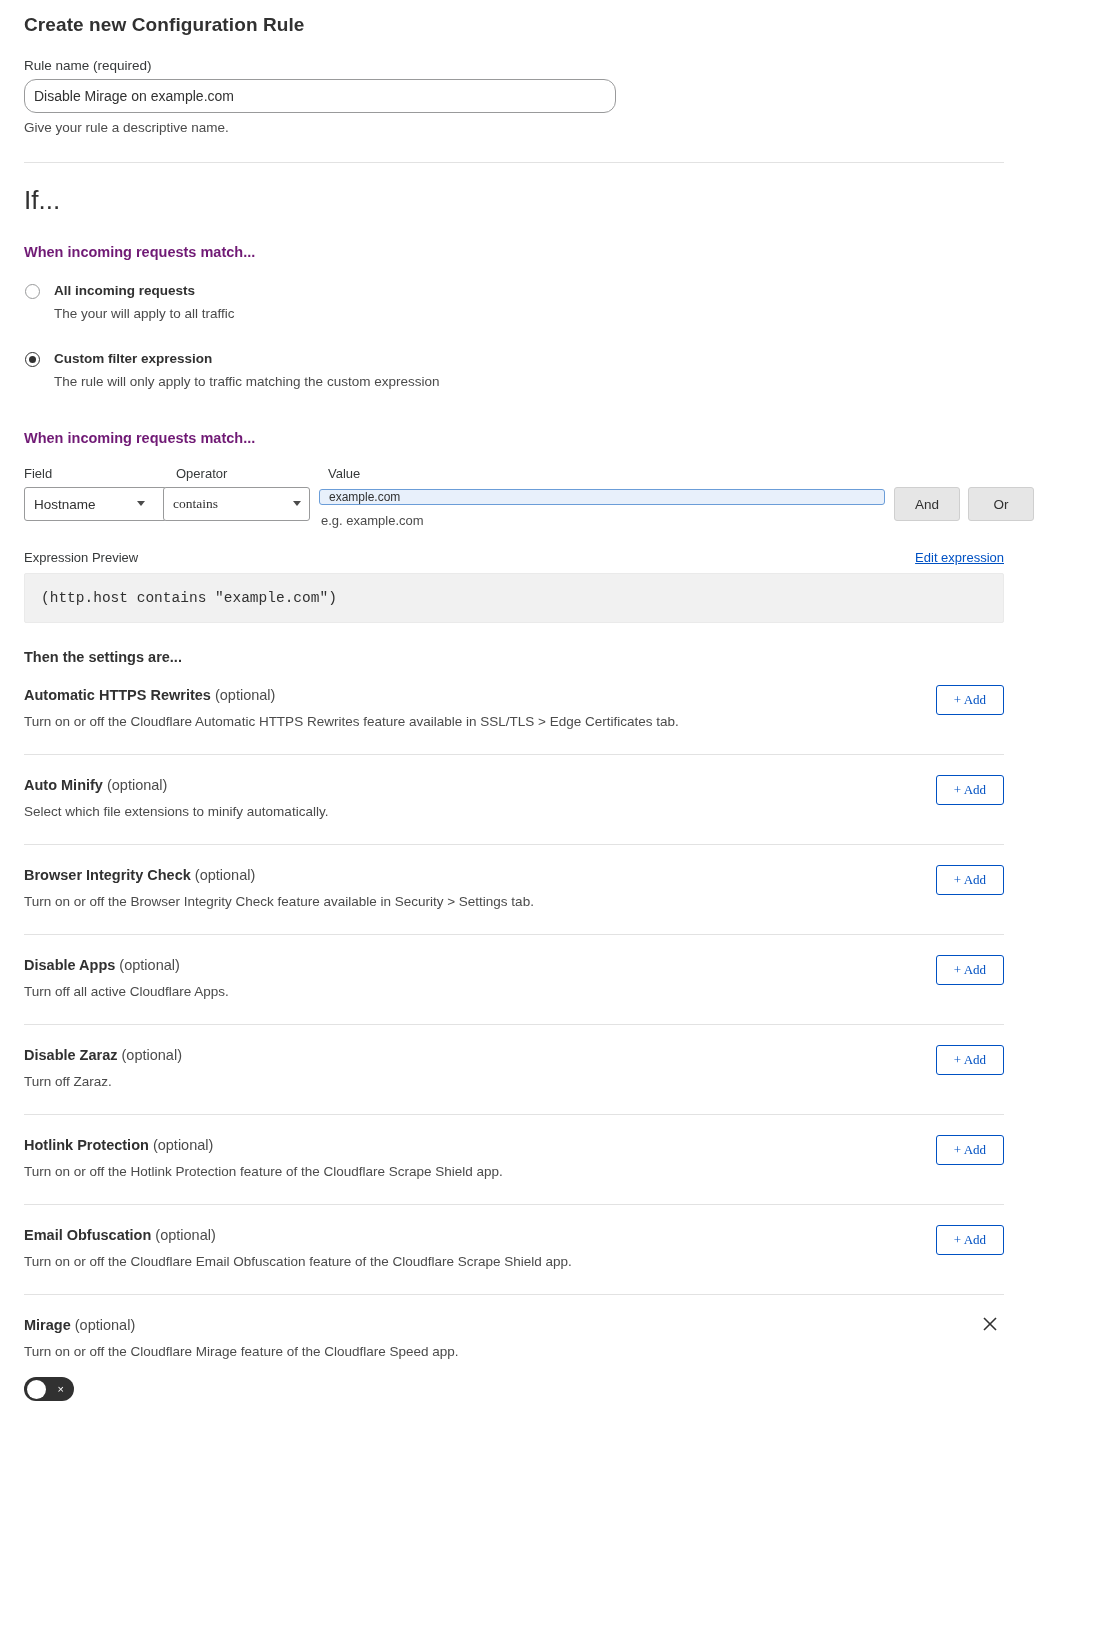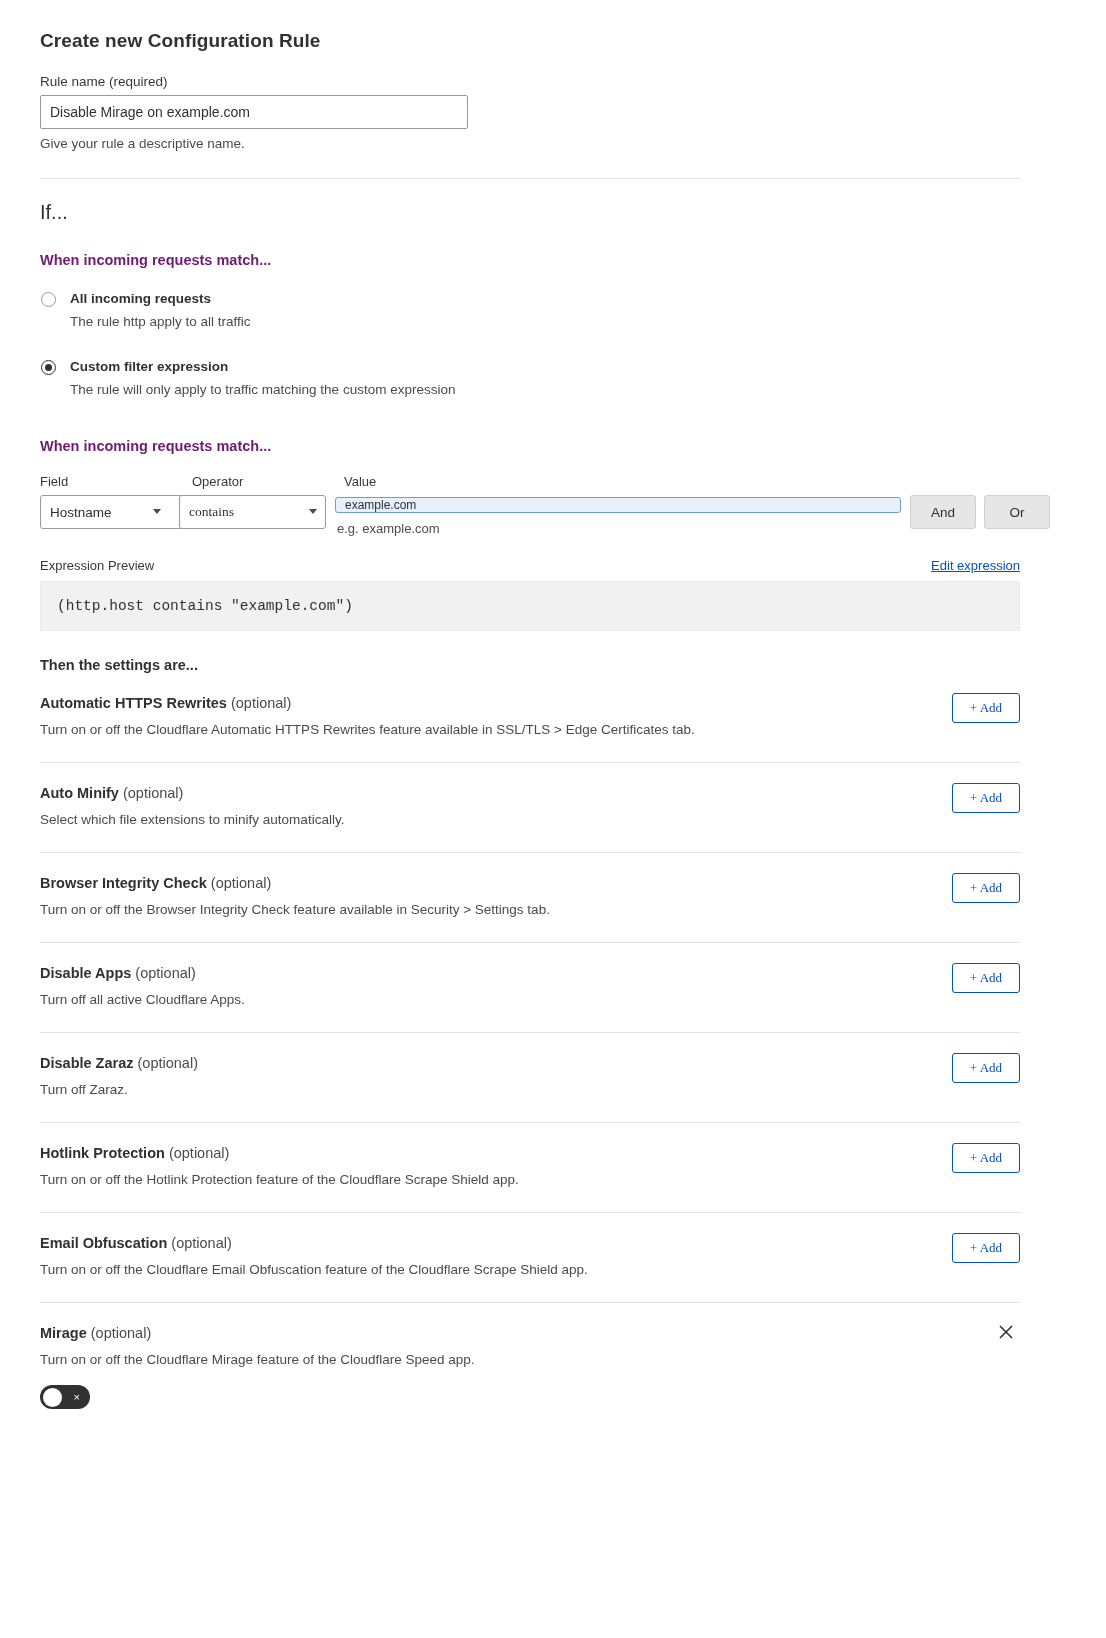--- a/index.html
+++ b/index.html
@@ -14,21 +14,21 @@
     width: 1106px;
     min-height: 1638px;
     overflow: hidden;
   }
   .page {
     padding: 0 24px;
     width: 1106px;
   }
   .content {
     width: 980px;
-    margin: 16px;
+    margin: 0;
     padding-top: 10px;
   }
 
   
   .page-title {
     font-size: 19px;
     font-weight: bold;
     color: #313131;
     margin: 4px 0 22px 0;
     letter-spacing: 0.1px;
@@ -37,40 +37,40 @@
     font-size: 13.5px;
     color: #36393a;
     margin-bottom: 6px;
   }
   .field-help {
     font-size: 13.5px;
     color: #4b4b4b;
     margin-top: 7px;
   }
   .text-input {
-    width: 428px;
+    width: 592px;
     height: 34px;
     border: 1px solid #999a9b;
-    border-radius: 2px;
+    border-radius: 12px;
     padding: 0 9px;
     font-size: 14px;
     font-family: "Liberation Sans", sans-serif;
     color: #313131;
     background: #fff;
     outline: none;
   }
   .hr {
     border: none;
     border-top: 1px solid #e2e2e2;
     margin: 27px 0 0 0;
     width: 980px;
   }
 
   .section-if {
-    font-size: 20px;
+    font-size: 26px;
     font-weight: normal;
     color: #313131;
     margin: 22px 0 0 0;
   }
   .subhead {
     font-size: 14.5px;
     font-weight: bold;
     color: #701a75;
     margin: 28px 0 0 0;
   }
@@ -319,21 +319,21 @@
 
     <hr class="hr">
 
     <div class="section-if">If...</div>
     <div class="subhead">When incoming requests match...</div>
 
     <div class="radio-row">
       <div class="radio-outer"></div>
       <div class="radio-texts">
         <div class="radio-title">All incoming requests</div>
-        <div class="radio-desc">The rule http apply to all traffic</div>
+        <div class="radio-desc">The your will apply to all traffic</div>
       </div>
     </div>
 
     <div class="radio-row" style="margin-top:26px;">
       <div class="radio-outer checked"></div>
       <div class="radio-texts">
         <div class="radio-title">Custom filter expression</div>
         <div class="radio-desc">The rule will only apply to traffic matching the custom expression</div>
       </div>
     </div>

